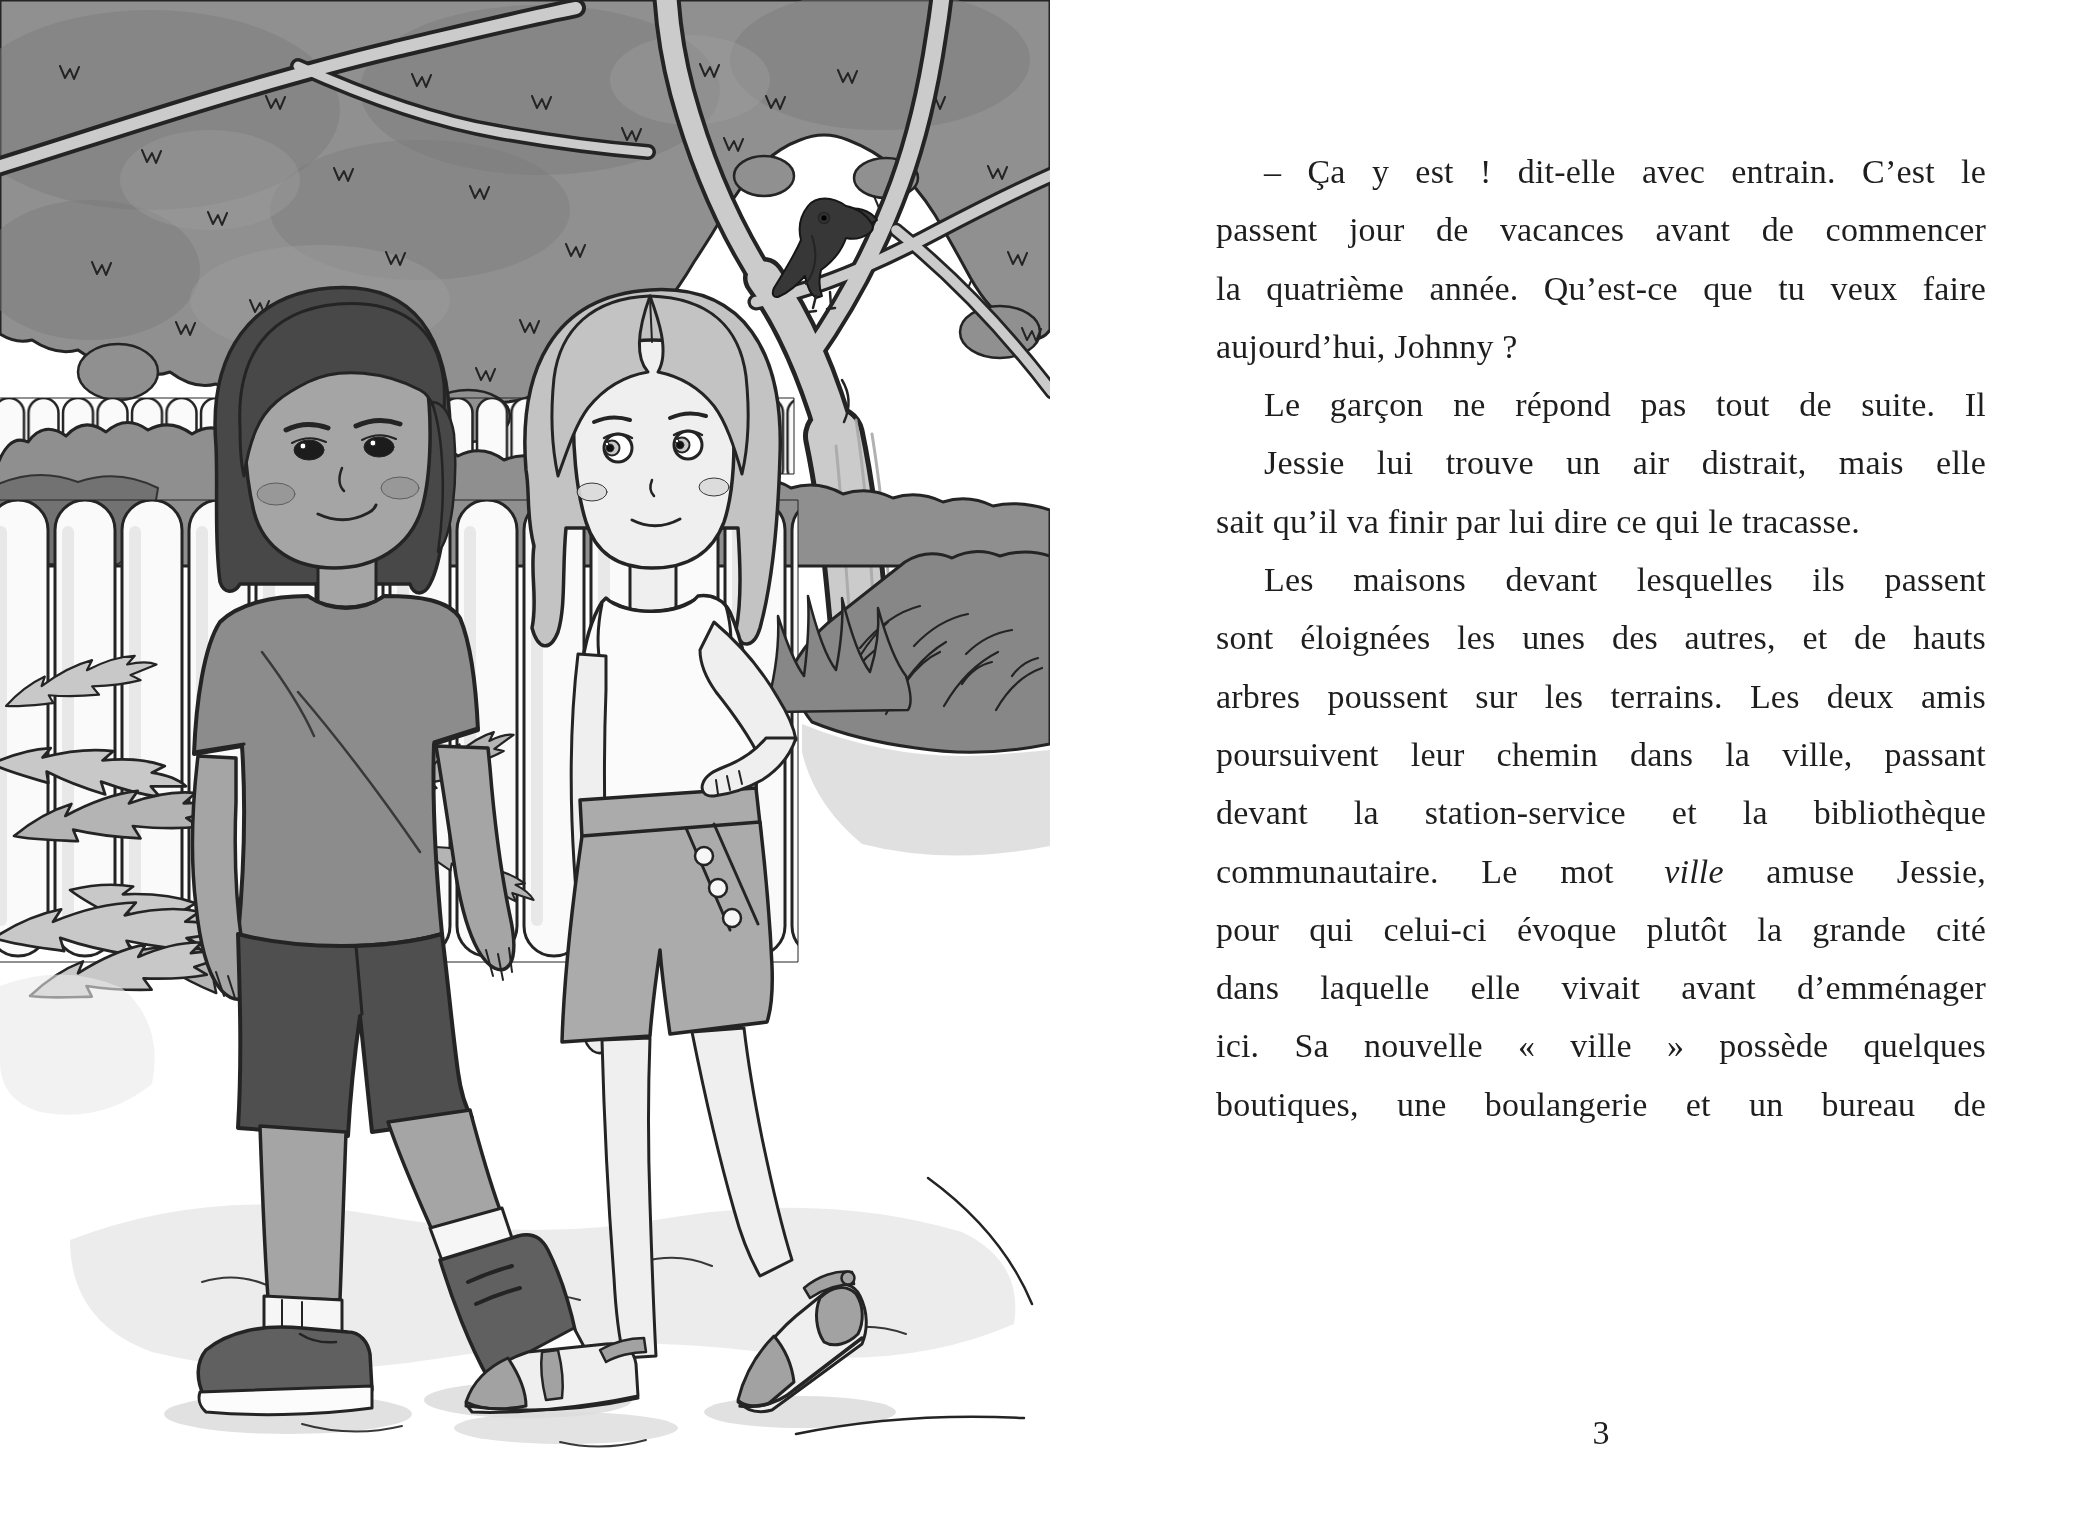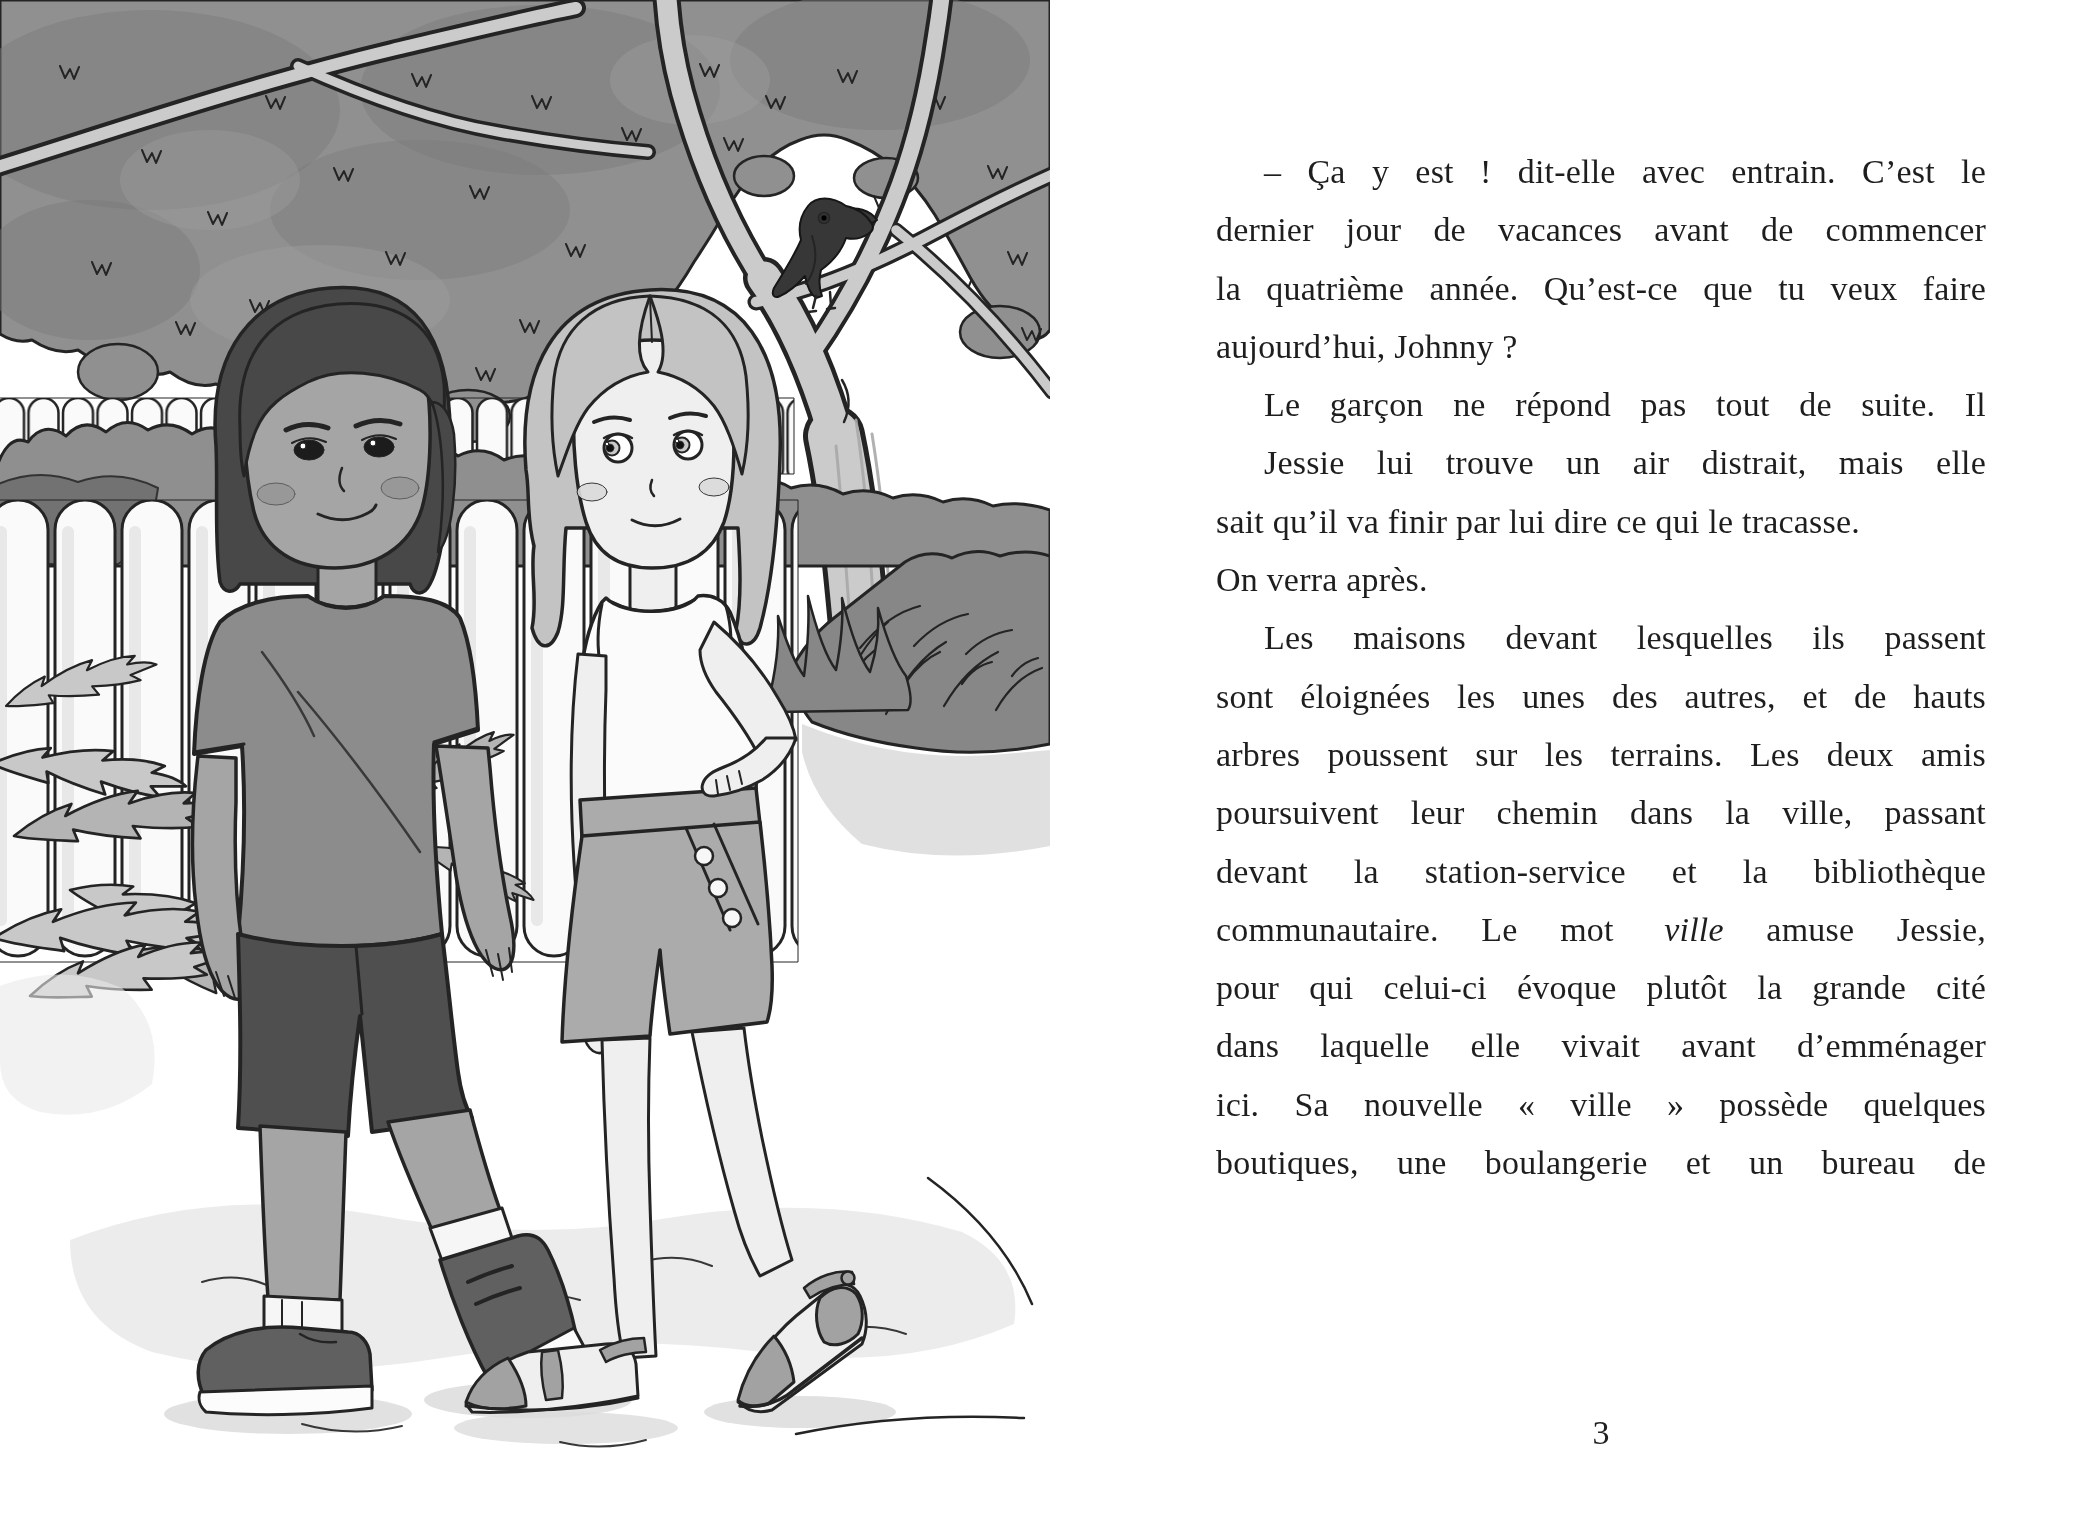--- a/index.html
+++ b/index.html
@@ -253,27 +253,26 @@
         <path class="fsandal" stroke-width="2.5" d="M804,1288 C818,1276 836,1270 852,1272 L854,1284 C838,1284 822,1290 810,1298 Z"></path>
         <circle cx="848" cy="1278" r="6.5" class="fsandal" stroke-width="2.5"></circle>
         <path class="ln" stroke-width="3.5" d="M740,1406 C762,1408 780,1402 794,1390 L862,1338"></path>
       </g>
     </svg>
   </div>
 
   <div class="text-page">
     <div class="story">
         <div class="line ind jst"><span>– Ça y est&nbsp;! dit-elle avec entrain. C’est le</span></div>
-        <div class="line jst"><span>dernier jour de vacances avant de commencer</span></div>
+        <div class="line jst"><span>passent jour de vacances avant de commencer</span></div>
         <div class="line jst"><span>la quatrième année. Qu’est-ce que tu veux faire</span></div>
         <div class="line lst"><span>aujourd’hui, Johnny&nbsp;?</span></div>
         <div class="line ind jst"><span>Le garçon ne répond pas tout de suite. Il</span></div>
         <div class="line ind jst"><span>Jessie lui trouve un air distrait, mais elle</span></div>
         <div class="line lst"><span>sait qu’il va finir par lui dire ce qui le tracasse.</span></div>
-        <div class="line lst"><span>On verra après.</span></div>
         <div class="line ind jst"><span>Les maisons devant lesquelles ils passent</span></div>
         <div class="line jst"><span>sont éloignées les unes des autres, et de hauts</span></div>
         <div class="line jst"><span>arbres poussent sur les terrains. Les deux amis</span></div>
         <div class="line jst"><span>poursuivent leur chemin dans la ville, passant</span></div>
         <div class="line jst"><span>devant la station-service et la bibliothèque</span></div>
         <div class="line jst"><span>communautaire. Le mot </span><span class="it">ville</span><span> amuse Jessie,</span></div>
         <div class="line jst"><span>pour qui celui-ci évoque plutôt la grande cité</span></div>
         <div class="line jst"><span>dans laquelle elle vivait avant d’emménager</span></div>
         <div class="line jst"><span>ici. Sa nouvelle «&nbsp;ville&nbsp;» possède quelques</span></div>
         <div class="line jst"><span>boutiques, une boulangerie et un bureau de</span></div>

